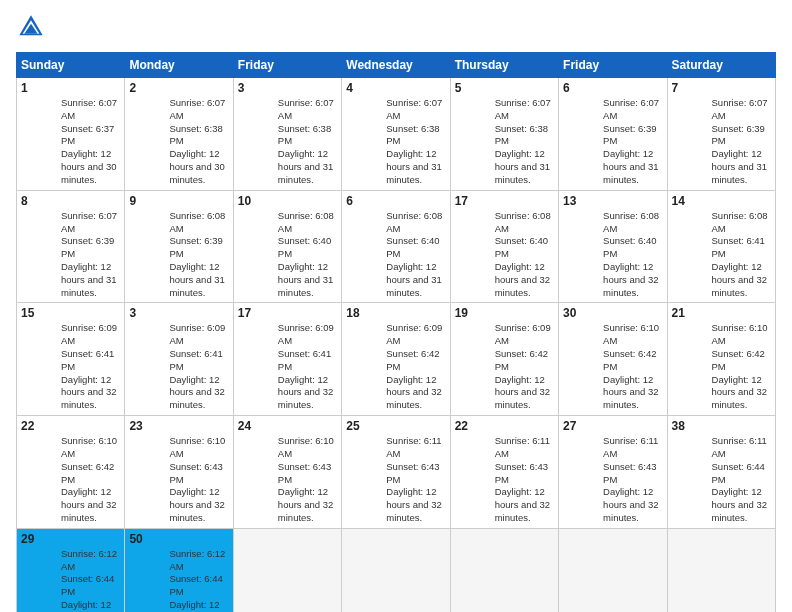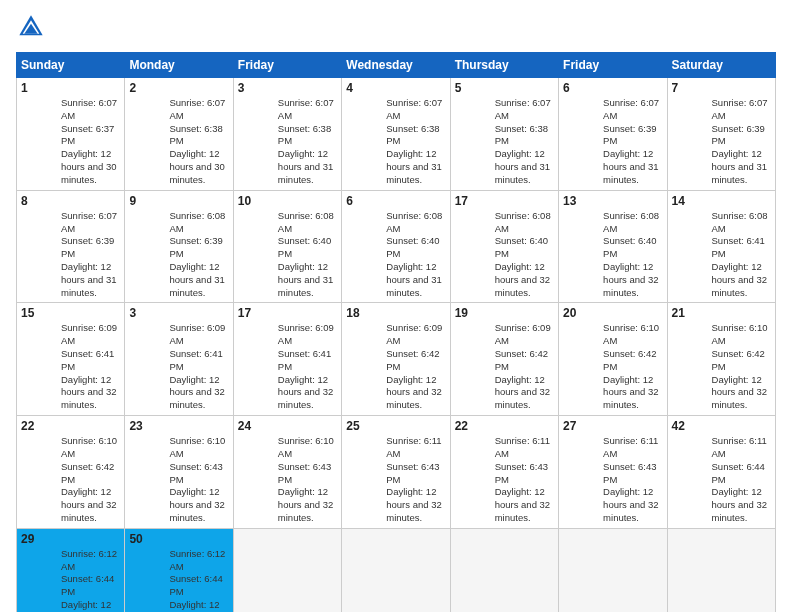--- a/index.html
+++ b/index.html
@@ -283,21 +283,21 @@
       </td>
           <td>
         <span class="day-num">19</span>
         <div class="day-info">
           Sunrise: 6:09 AM<br>
           Sunset: 6:42 PM<br>
           Daylight: 12 hours and 32 minutes.
         </div>
       </td>
           <td>
-        <span class="day-num">20</span>
+        <span class="day-num">30</span>
         <div class="day-info">
           Sunrise: 6:10 AM<br>
           Sunset: 6:42 PM<br>
           Daylight: 12 hours and 32 minutes.
         </div>
       </td>
           <td>
         <span class="day-num">21</span>
         <div class="day-info">
           Sunrise: 6:10 AM<br>
@@ -349,21 +349,21 @@
       </td>
           <td>
         <span class="day-num">27</span>
         <div class="day-info">
           Sunrise: 6:11 AM<br>
           Sunset: 6:43 PM<br>
           Daylight: 12 hours and 32 minutes.
         </div>
       </td>
           <td>
-        <span class="day-num">42</span>
+        <span class="day-num">38</span>
         <div class="day-info">
           Sunrise: 6:11 AM<br>
           Sunset: 6:44 PM<br>
           Daylight: 12 hours and 32 minutes.
         </div>
       </td>
         </tr>
         <tr>
           <td>
         <span class="day-num">29</span>

